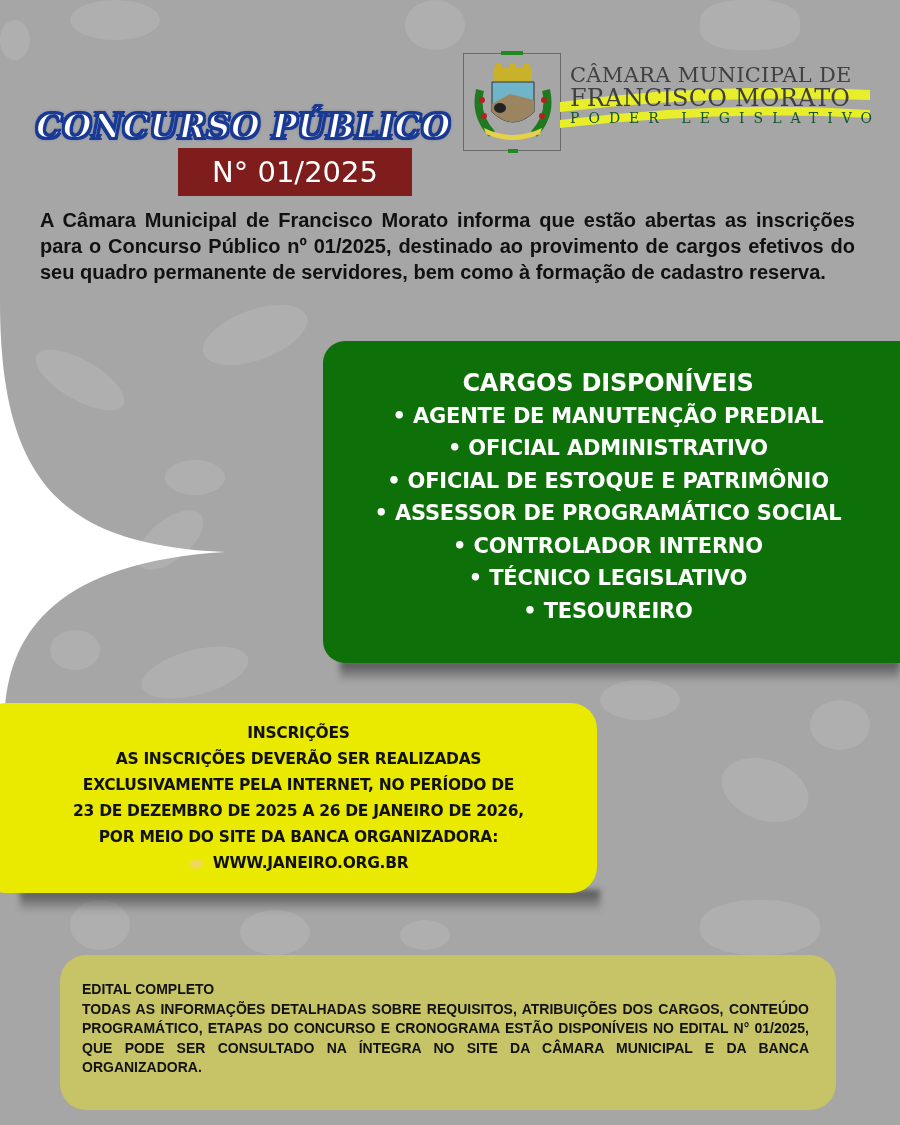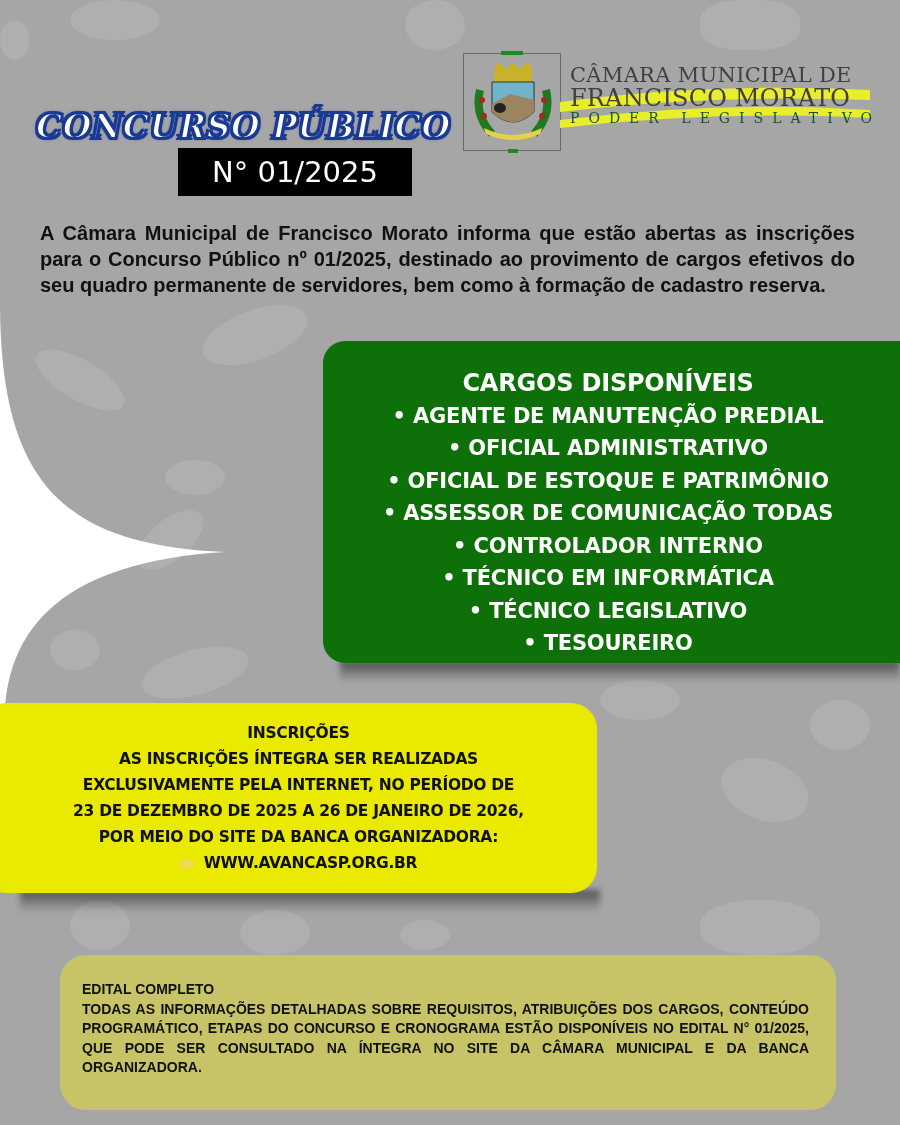--- a/index.html
+++ b/index.html
@@ -15,40 +15,39 @@
   .title-script {
     font-family: "DejaVu Serif", serif;
     font-weight: bold; font-style: italic;
     font-size: 33px; color: #ffffff; letter-spacing: 0.5px;
     -webkit-text-stroke: 2px #1a3a94;
     text-shadow: 0 0 4px #1a3a94, 2px 2px 0 #1a3a94, -2px -2px 0 #1a3a94, 2px -2px 0 #1a3a94, -2px 2px 0 #1a3a94;
     line-height: 1; white-space: nowrap;
   }
   .number-box {
     position: absolute; left: 142px; top: 38px; width: 234px; height: 48px;
-    background: #000000; color: #ffffff; font-size: 29px;
+    background: #7f1d1d; color: #ffffff; font-size: 29px;
     display: flex; align-items: center; justify-content: center;
     font-family: "DejaVu Sans", sans-serif;
   }
   .logo-box { position: absolute; left: 463px; top: 53px; width: 98px; height: 98px; border: 1.5px solid #6a6a6a; }
   .logo-box .tick-top { position: absolute; left: 37px; top: -3px; width: 22px; height: 4px; background: #1f8a1f; }
   .logo-box .tick-bot { position: absolute; left: 44px; bottom: -3px; width: 10px; height: 4px; background: #1f8a1f; }
   .logo-inner { position: absolute; left: 6px; top: 6px; width: 86px; height: 86px; }
   .org-name { position: absolute; left: 570px; top: 63px; width: 300px; font-family: "DejaVu Serif", serif; }
   .org-line1 { font-size: 21px; color: #404040; letter-spacing: 0.3px; white-space: nowrap; }
   .org-line2 { font-size: 24px; color: #404040; letter-spacing: 0.2px; white-space: nowrap; margin-top: -3px; position: relative; }
   .org-line3 { font-size: 14px; color: #14532d; letter-spacing: 9px; white-space: nowrap; margin-top: -2px; }
   .swoosh { position: absolute; left: 560px; top: 82px; width: 310px; height: 50px; pointer-events: none; }
   
   .intro {
     position: absolute; left: 40px; top: 207px; width: 815px;
     font-size: 20px; line-height: 26px; color: #111111; font-weight: bold;
     text-align: justify; text-align-last: left;
     font-family: "Liberation Sans", sans-serif;
-    margin-top: 13px;
   }
   
   .cargos-shadow { position: absolute; left: 340px; top: 660px; width: 560px; height: 22px;
     background: linear-gradient(to bottom, rgba(40,40,40,0.75), rgba(120,120,120,0)); filter: blur(3px); }
   .cargos {
     position: absolute; left: 323px; top: 341px; width: 600px; height: 322px;
     background: #0e7008; border-radius: 22px;
     color: #ffffff; text-align: center; padding-top: 26px; padding-right: 30px;
     font-weight: bold; font-size: 21px; line-height: 32.5px;
     font-family: "DejaVu Sans", sans-serif; letter-spacing: -0.2px;
@@ -141,35 +140,34 @@
 </div>
 
 <p class="intro">A Câmara Municipal de Francisco Morato informa que estão abertas as inscrições para o Concurso Público nº 01/2025, destinado ao provimento de cargos efetivos do seu quadro permanente de servidores, bem como à formação de cadastro reserva.</p>
 
 <div class="cargos-shadow"></div>
 <div class="cargos">
   <div class="cargos-title">CARGOS DISPONÍVEIS</div>
   <div>• AGENTE DE MANUTENÇÃO PREDIAL</div>
   <div>• OFICIAL ADMINISTRATIVO</div>
   <div>• OFICIAL DE ESTOQUE E PATRIMÔNIO</div>
-  <div>• ASSESSOR DE COMUNICAÇÃO TODAS</div>
+  <div>• ASSESSOR DE PROGRAMÁTICO SOCIAL</div>
   <div>• CONTROLADOR INTERNO</div>
-  <div>• TÉCNICO EM INFORMÁTICA</div>
   <div>• TÉCNICO LEGISLATIVO</div>
   <div>• TESOUREIRO</div>
 </div>
 
 <div class="insc-shadow"></div>
 <div class="insc">
   <div>INSCRIÇÕES</div>
-  <div>AS INSCRIÇÕES ÍNTEGRA SER REALIZADAS</div>
+  <div>AS INSCRIÇÕES DEVERÃO SER REALIZADAS</div>
   <div>EXCLUSIVAMENTE PELA INTERNET, NO PERÍODO DE</div>
   <div>23 DE DEZEMBRO DE 2025 A 26 DE JANEIRO DE 2026,</div>
   <div>POR MEIO DO SITE DA BANCA ORGANIZADORA:</div>
   <div>
-    <span class="pointer-dot"></span><span>WWW.AVANCASP.ORG.BR</span>
+    <span class="pointer-dot"></span><span>WWW.JANEIRO.ORG.BR</span>
   </div>
 </div>
 
 <div class="edital">
   <div>EDITAL COMPLETO</div>
   <div class="edital-body">TODAS AS INFORMAÇÕES DETALHADAS SOBRE REQUISITOS, ATRIBUIÇÕES DOS CARGOS, CONTEÚDO PROGRAMÁTICO, ETAPAS DO CONCURSO E CRONOGRAMA ESTÃO DISPONÍVEIS NO EDITAL N° 01/2025, QUE PODE SER CONSULTADO NA ÍNTEGRA NO SITE DA CÂMARA MUNICIPAL E DA BANCA ORGANIZADORA.</div>
 </div>
 
 </body></html>

